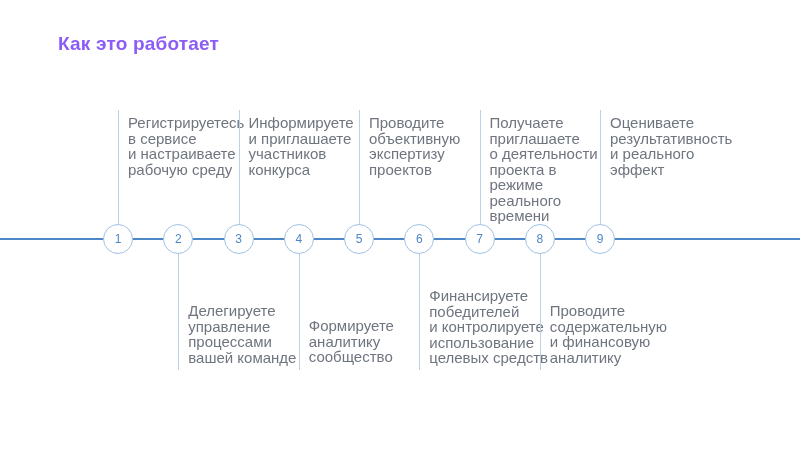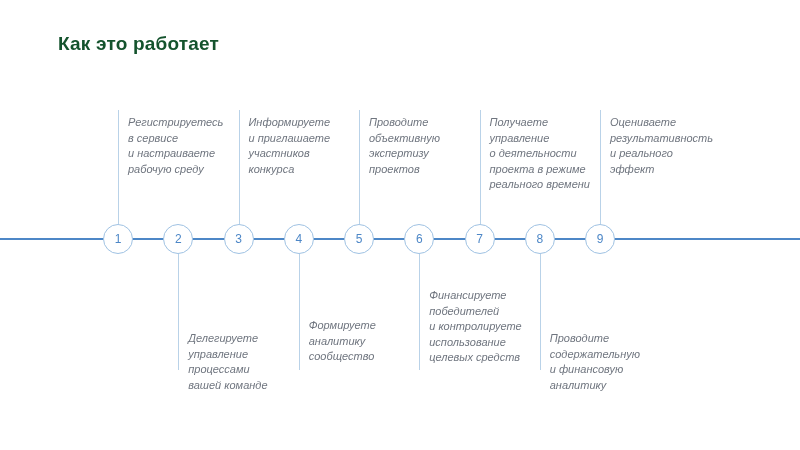--- a/index.html
+++ b/index.html
@@ -23,21 +23,21 @@
     background: #ffffff;
   }
 
   
   #page-title {
     position: absolute;
     left: 58px;
     top: 33px;
     font-size: 19px;
     font-weight: bold;
-    color: #14532d;
+    color: #8b5cf6;
     letter-spacing: 0.2px;
     white-space: nowrap;
   }
 
   
   #timeline-axis {
     position: absolute;
     left: 0px;
     top: 238px;
     width: 800px;
@@ -70,31 +70,30 @@
     z-index: 2;
   }
 
   .stem.up   { top: 110px; height: 114px; }
   .stem.down { top: 254px; height: 116px; }
 
   
   .caption {
     position: absolute;
     width: 122px;
-    font-size: 11px;
+    font-size: 15px;
     line-height: 15.5px;
     color: #6f757f;
     white-space: pre-line;
     z-index: 2;
-    font-style: italic;
   }
 
   .caption.above { top: 115px; }
   .caption.below.l3 { top: 318px; }
-  .caption.below.l4 { top: 303px; margin-top: 28px; }
+  .caption.below.l4 { top: 303px; }
   .caption.below.l5 { top: 288px; }
 </style>
 </head>
 <body>
 
 <div id="slide">
 
   <div id="page-title">Как это работает</div>
 
   <div id="timeline-axis"></div>
@@ -131,21 +130,21 @@
       <div class="node" style="left: 359px; top: 239px;"><span>5</span></div>
       <div class="stem down" style="left: 419.25px;"></div>
       <div class="caption below l5" style="left: 429.25px;">Финансируете
 победителей
 и контролируете
 использование
 целевых средств</div>
       <div class="node" style="left: 419.25px; top: 239px;"><span>6</span></div>
       <div class="stem up" style="left: 479.5px;"></div>
       <div class="caption above" style="left: 489.5px;">Получаете
-управление
+приглашаете
 о деятельности
 проекта в режиме
 реального времени</div>
       <div class="node" style="left: 479.5px; top: 239px;"><span>7</span></div>
       <div class="stem down" style="left: 539.75px;"></div>
       <div class="caption below l4" style="left: 549.75px;">Проводите
 содержательную
 и финансовую
 аналитику</div>
       <div class="node" style="left: 539.75px; top: 239px;"><span>8</span></div>

